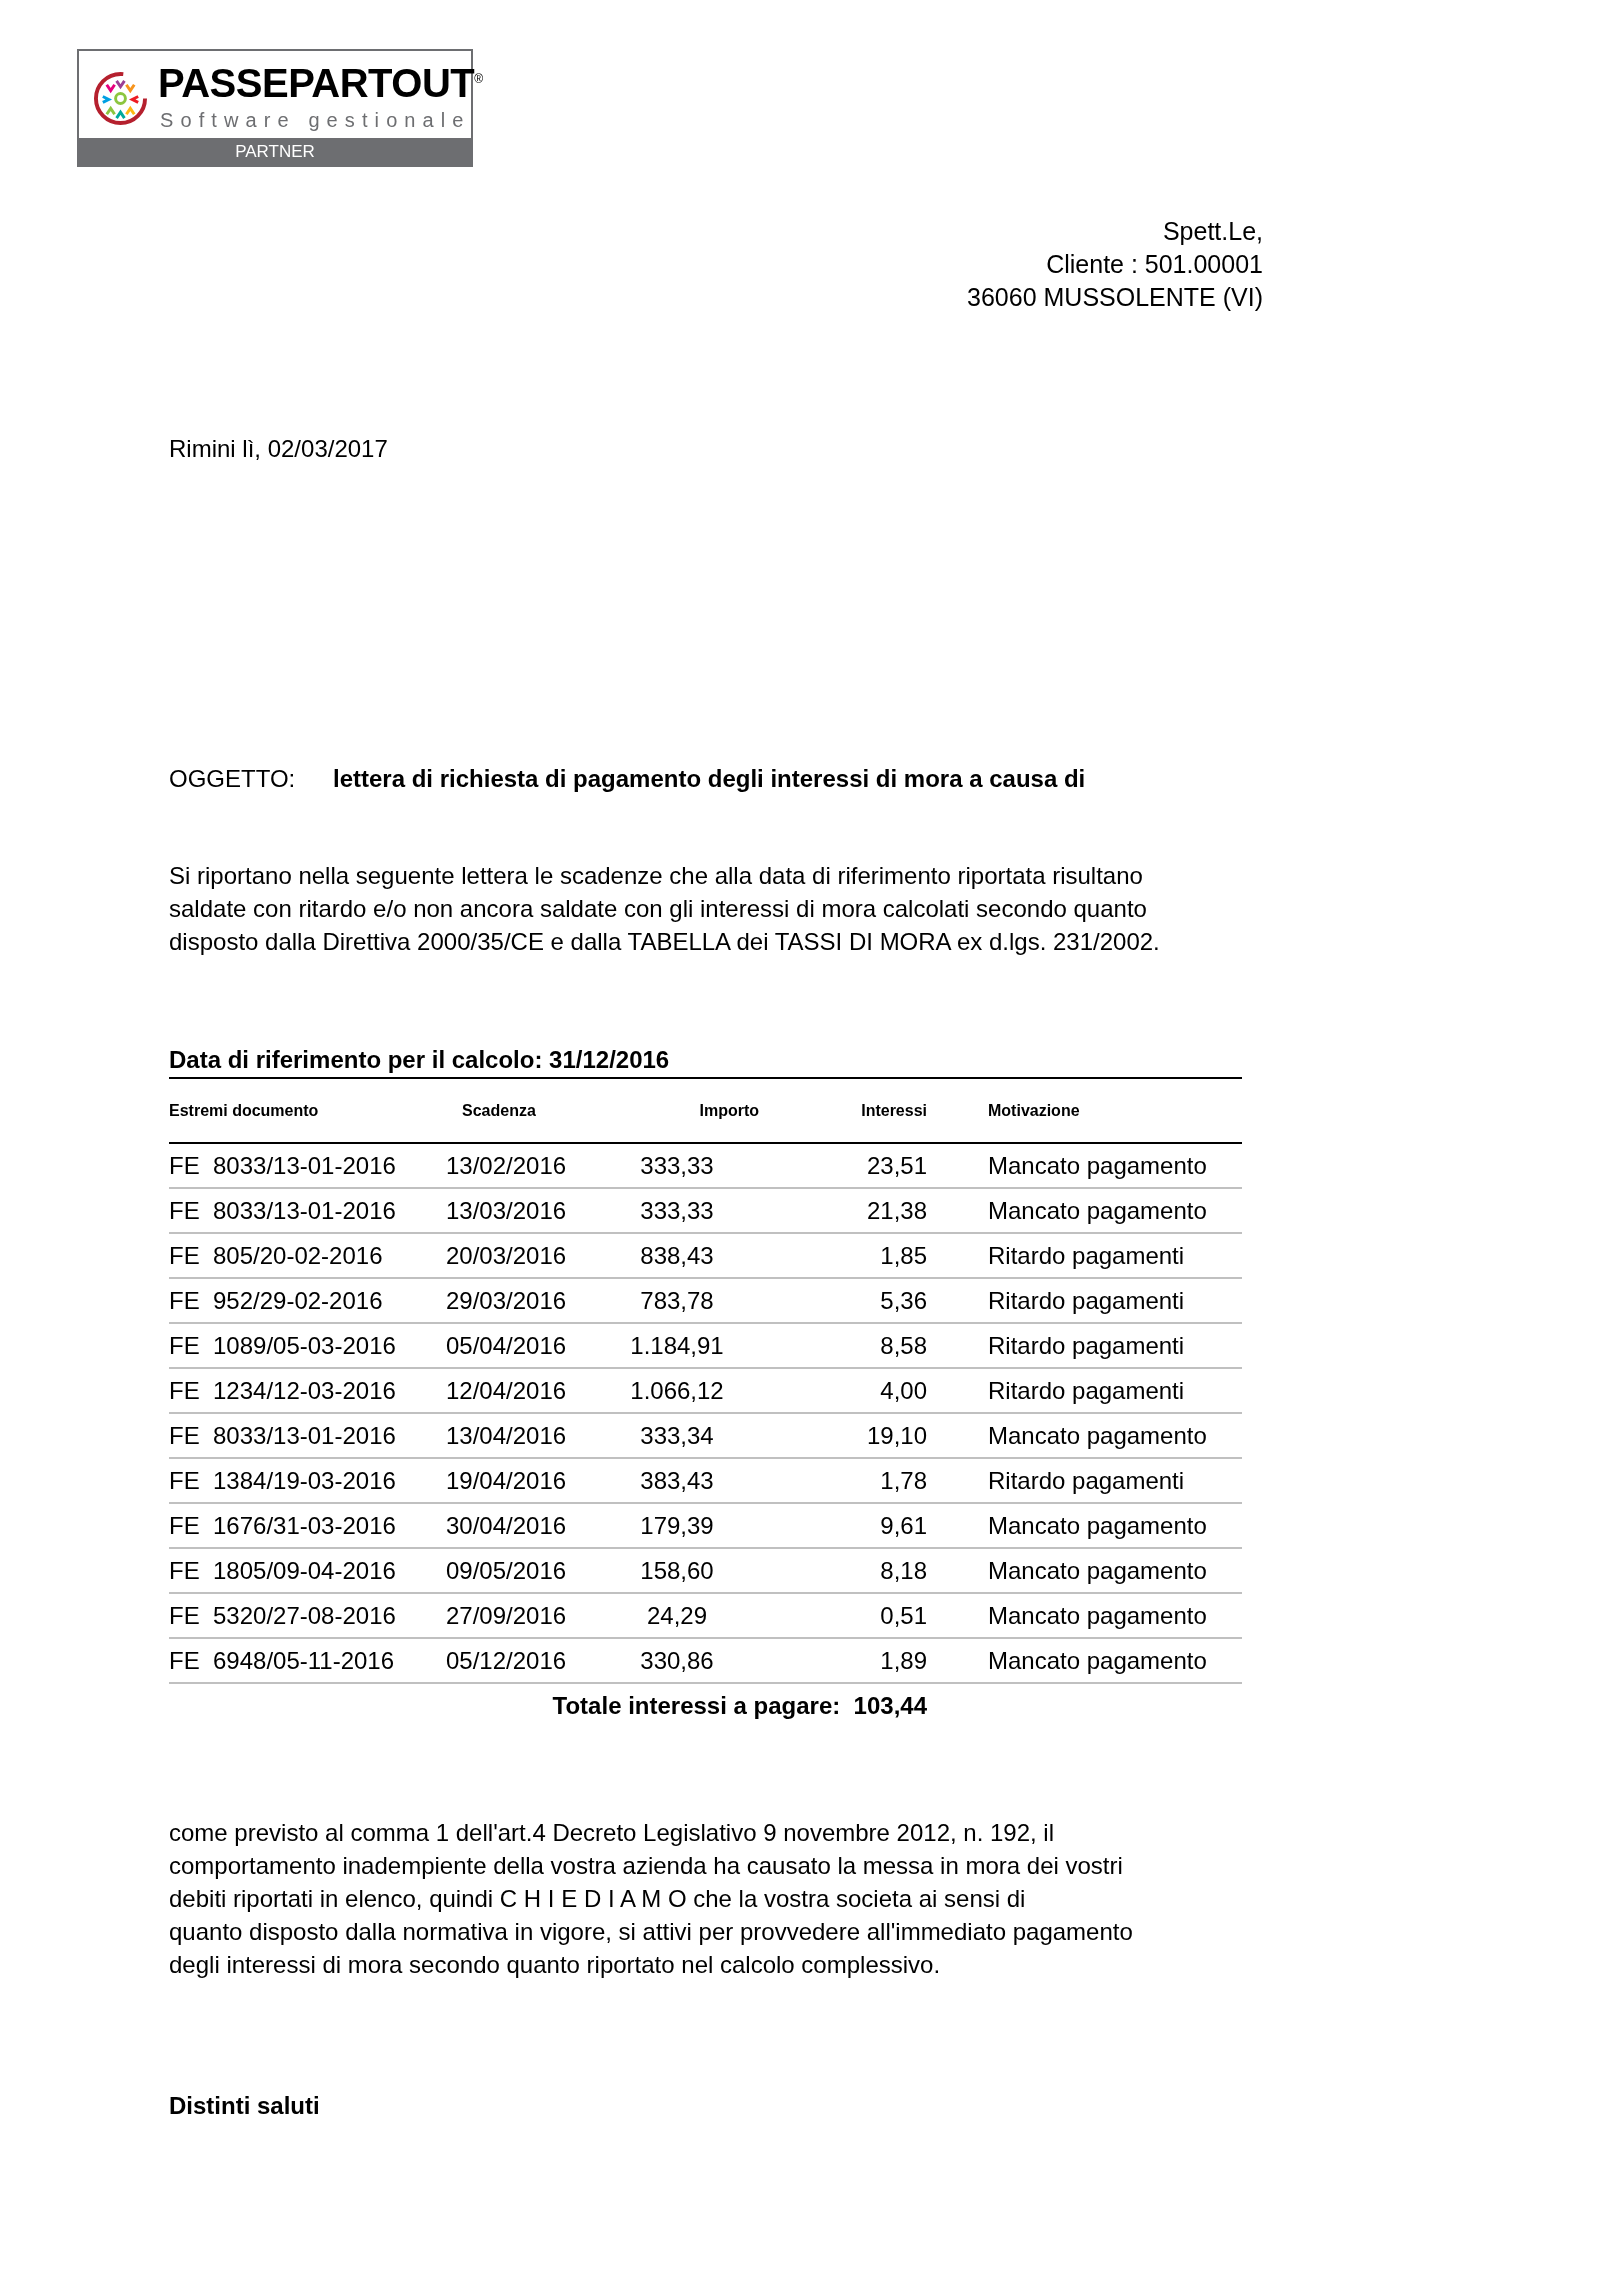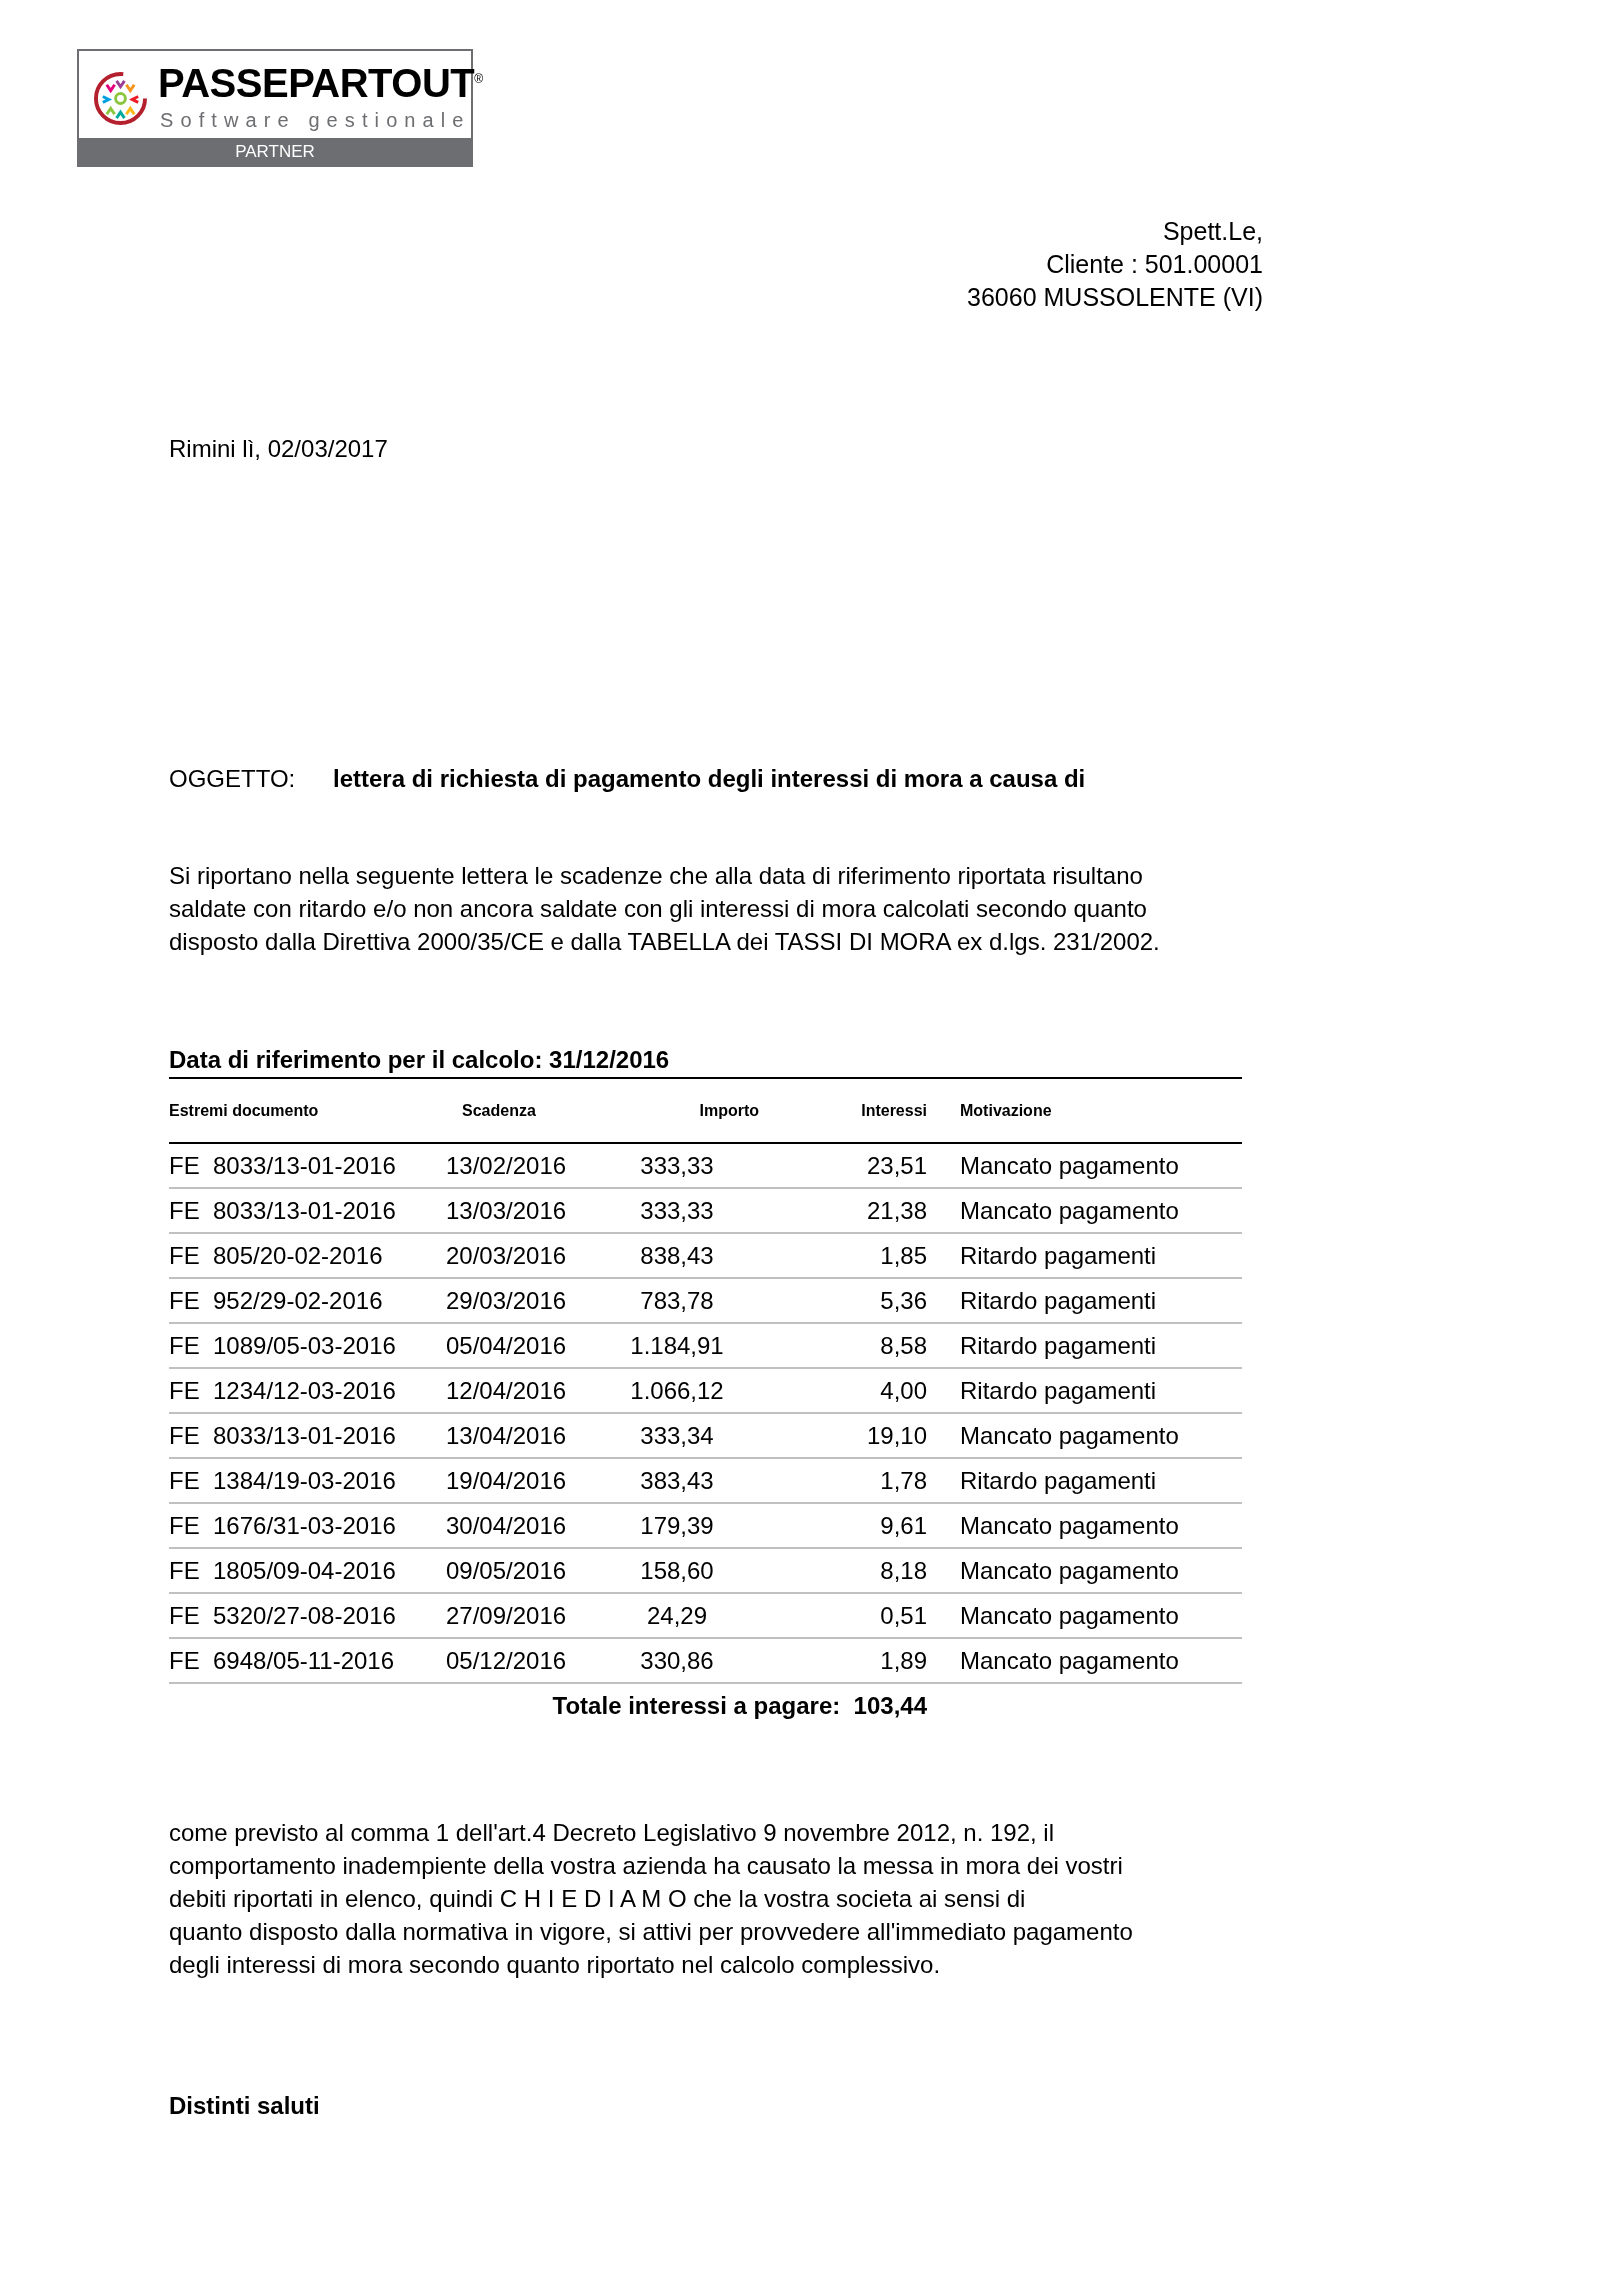--- a/index.html
+++ b/index.html
@@ -27,21 +27,21 @@
   .intro { left:169px; top:859px; }
 
   .table { left:169px; top:1045px; width:1073px; }
   .ref-title { font-weight:bold; font-size:24px; line-height:30px; height:32px; border-bottom:2px solid #000; }
   .thead { display:flex; height:63px; align-items:center; border-bottom:2px solid #000; font-weight:bold; font-size:16px; }
   .row { display:flex; height:43px; align-items:center; border-bottom:2px solid #c0c0c0; font-size:24px; }
   .c1 { width:277px; padding-left:0; }
   .c2 { width:149px; }
   .c3 { width:164px; text-align:center; }
   .c4 { width:168px; text-align:right; }
-  .c5 { flex:1; padding-left:33px; }
+  .c5 { flex:1; padding-left:61px; }
   .thead .c2 { padding-left:16px; width:133px; }
   .thead .c3 { text-align:right; }
   .thead .c4 { text-align:right; }
   .total { display:flex; height:44px; align-items:center; font-weight:bold; font-size:24px; }
   .total .lbl { width:758px; text-align:right; white-space:nowrap; }
 
   .closing { left:169px; top:1816px; }
   .saluti { left:169px; top:2089px;font-weight:bold; }
 </style>
 </head>

